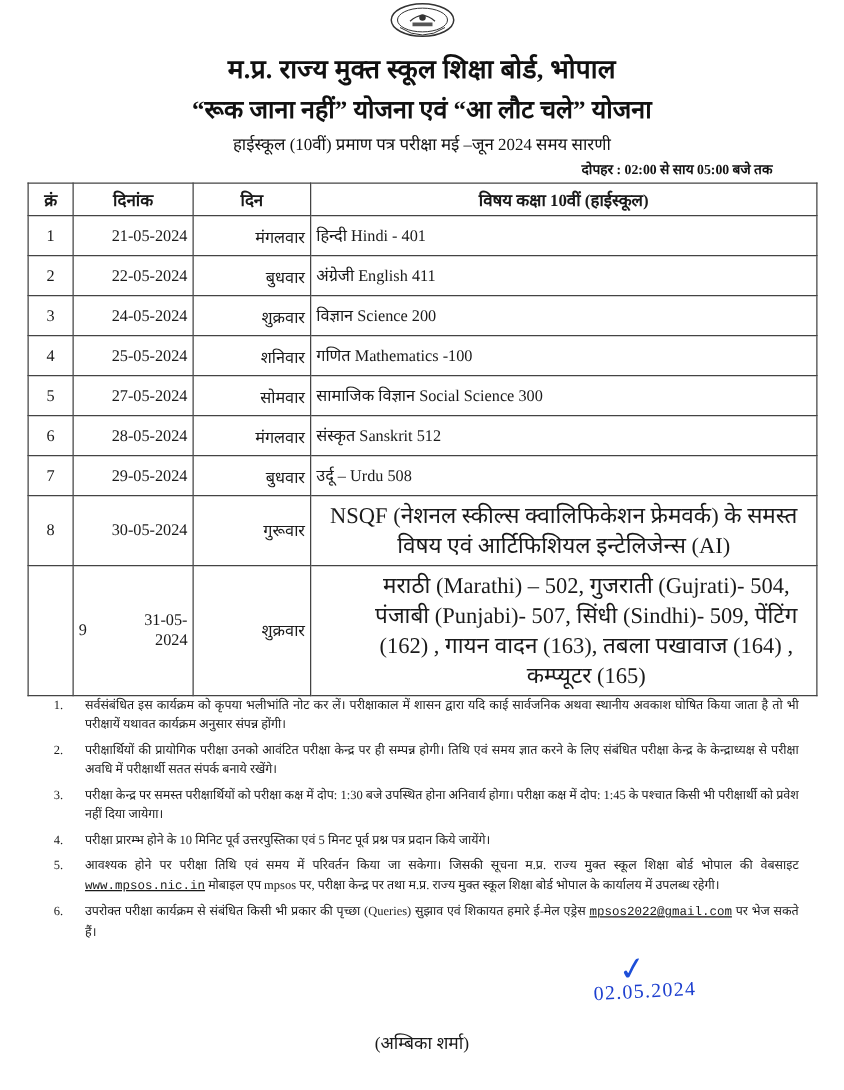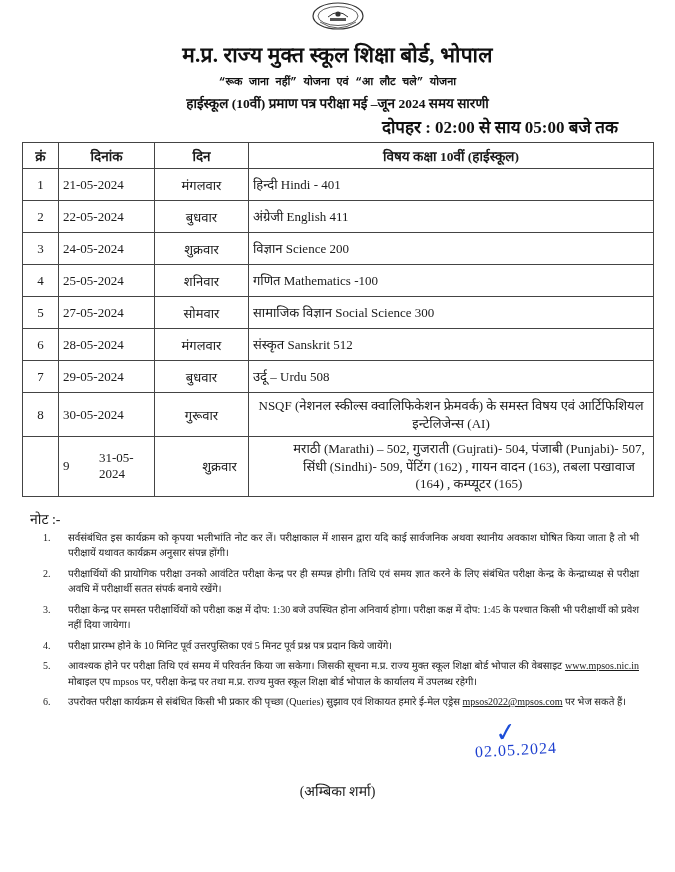--- a/index.html
+++ b/index.html
@@ -35,36 +35,35 @@
   .title-main {
     text-align: center;
     font-size: 21px;
     font-weight: bold;
     letter-spacing: 0.2px;
     margin-top: 6px;
     color: #111;
   }
   .title-sub {
     text-align: center;
-    font-size: 11px;
+    font-size: 20px;
     font-weight: bold;
     margin-top: 5px;
     color: #111;
-    font-family: Liberation Mono, monospace;
   }
   .title-sub2 {
     text-align: center;
     font-size: 13.5px;
-    font-weight: bold;
+    font-weight: normal;
     margin-top: 6px;
     color: #111;
   }
   .timing-line {
     text-align: right;
-    font-size: 17px;
+    font-size: 11px;
     font-weight: bold;
     margin-top: 3px;
     padding-right: 35px;
     color: #111;
   }
   
   table.schedule {
     border-collapse: collapse;
     width: 631px;
     margin: 4px auto 0 auto;
@@ -81,24 +80,24 @@
     font-weight: bold;
     text-align: center;
     font-size: 13.5px;
     height: 26px;
   }
   col.c-sno { width: 36px; }
   col.c-date { width: 96px; }
   col.c-day { width: 94px; }
   col.c-sub { width: 405px; }
   td.sno { text-align: center; font-size: 12.5px; }
-  td.date { text-align: left; font-size: 12.5px; }
-  td.day { text-align: center; font-size: 13px; }
+  td.date { text-align: right; font-size: 12.5px; }
+  td.day { text-align: right; font-size: 13px; }
   td.sub { text-align: left; font-size: 13.5px; padding: 4px 8px; line-height: 1.35; }
-  td.sub.multi { font-size: 13px; text-align: center; }
+  td.sub.multi { font-size: 18px; text-align: center; }
   tr.row-std td { height: 32px; }
   tr.row-tall td { height: 44px; }
   tr.row-tallest td { height: 58px; padding-left: 40px; }
   
   .note-head {
     margin: 12px 0 2px 8px;
     font-size: 14px;
     font-weight: normal;
   }
   ol.notes {
@@ -115,21 +114,21 @@
     margin-bottom: 5px;
     text-align: justify;
   }
   ol.notes li:before {
     content: counter(n) ".";
     position: absolute;
     left: -25px;
     width: 20px;
     text-align: left;
   }
-  .lnk { text-decoration: underline; }
+  .lnk { text-decoration: underline; font-family: Liberation Mono, monospace; }
   
   .sig-area {
     position: relative;
     height: 66px;
     margin-top: 2px;
   }
   .sig-mark {
     position: absolute;
     right: 136px;
     top: 2px;
@@ -246,32 +245,31 @@
       </tr>
       <tr class="row-tallest">
         <td class="sno">9</td>
         <td class="date">31-05-2024</td>
         <td class="day">शुक्रवार</td>
         <td class="sub multi">मराठी (Marathi) – 502, गुजराती (Gujrati)- 504, पंजाबी (Punjabi)- 507, सिंधी (Sindhi)- 509, पेंटिंग (162) , गायन वादन (163), तबला पखावाज (164) , कम्प्यूटर (165)</td>
       </tr>
     </tbody>
   </table>
 
-  <div class="note-head">नोट :-</div>
 
   <ol class="notes">
     <li>सर्वसंबंधित इस कार्यक्रम को कृपया भलीभांति नोट कर लें। परीक्षाकाल में शासन द्वारा यदि काई सार्वजनिक अथवा स्थानीय अवकाश घोषित किया जाता है तो भी परीक्षायें यथावत कार्यक्रम अनुसार संपन्न होंगी।</li>
     <li>परीक्षार्थियों की प्रायोगिक परीक्षा उनको आवंटित परीक्षा केन्द्र पर ही सम्पन्न होगी। तिथि एवं समय ज्ञात करने के लिए संबंधित परीक्षा केन्द्र के केन्द्राध्यक्ष से परीक्षा अवधि में परीक्षार्थी सतत संपर्क बनाये रखेंगे।</li>
     <li>परीक्षा केन्द्र पर समस्त परीक्षार्थियों को परीक्षा कक्ष में दोप: 1:30 बजे उपस्थित होना अनिवार्य होगा। परीक्षा कक्ष में दोप: 1:45 के पश्चात किसी भी परीक्षार्थी को प्रवेश नहीं दिया जायेगा।</li>
     <li>परीक्षा प्रारम्भ होने के 10 मिनिट पूर्व उत्तरपुस्तिका एवं 5 मिनट पूर्व प्रश्न पत्र प्रदान किये जायेंगे।</li>
     <li>
       आवश्यक होने पर परीक्षा तिथि एवं समय में परिवर्तन किया जा सकेगा। जिसकी सूचना म.प्र. राज्य मुक्त स्कूल शिक्षा बोर्ड भोपाल की वेबसाइट <span class="lnk">www.mpsos.nic.in</span> मोबाइल एप mpsos पर, परीक्षा केन्द्र पर तथा म.प्र. राज्य मुक्त स्कूल शिक्षा बोर्ड भोपाल के कार्यालय में उपलब्ध रहेगी।
     </li>
     <li>
-      उपरोक्त परीक्षा कार्यक्रम से संबंधित किसी भी प्रकार की पृच्छा (Queries) सुझाव एवं शिकायत हमारे ई-मेल एड्रेस <span class="lnk">mpsos2022@mpsos.com</span> पर भेज सकते हैं।
+      उपरोक्त परीक्षा कार्यक्रम से संबंधित किसी भी प्रकार की पृच्छा (Queries) सुझाव एवं शिकायत हमारे ई-मेल एड्रेस <span class="lnk">mpsos2022@gmail.com</span> पर भेज सकते हैं।
     </li>
   </ol>
 
   <div class="sig-area">
     <div class="sig-mark">✓</div>
     <div class="sig-date">02.05.2024</div>
   </div>
 
   <div class="sign-block">
     <div class="sign-name">(अम्बिका शर्मा)</div>

